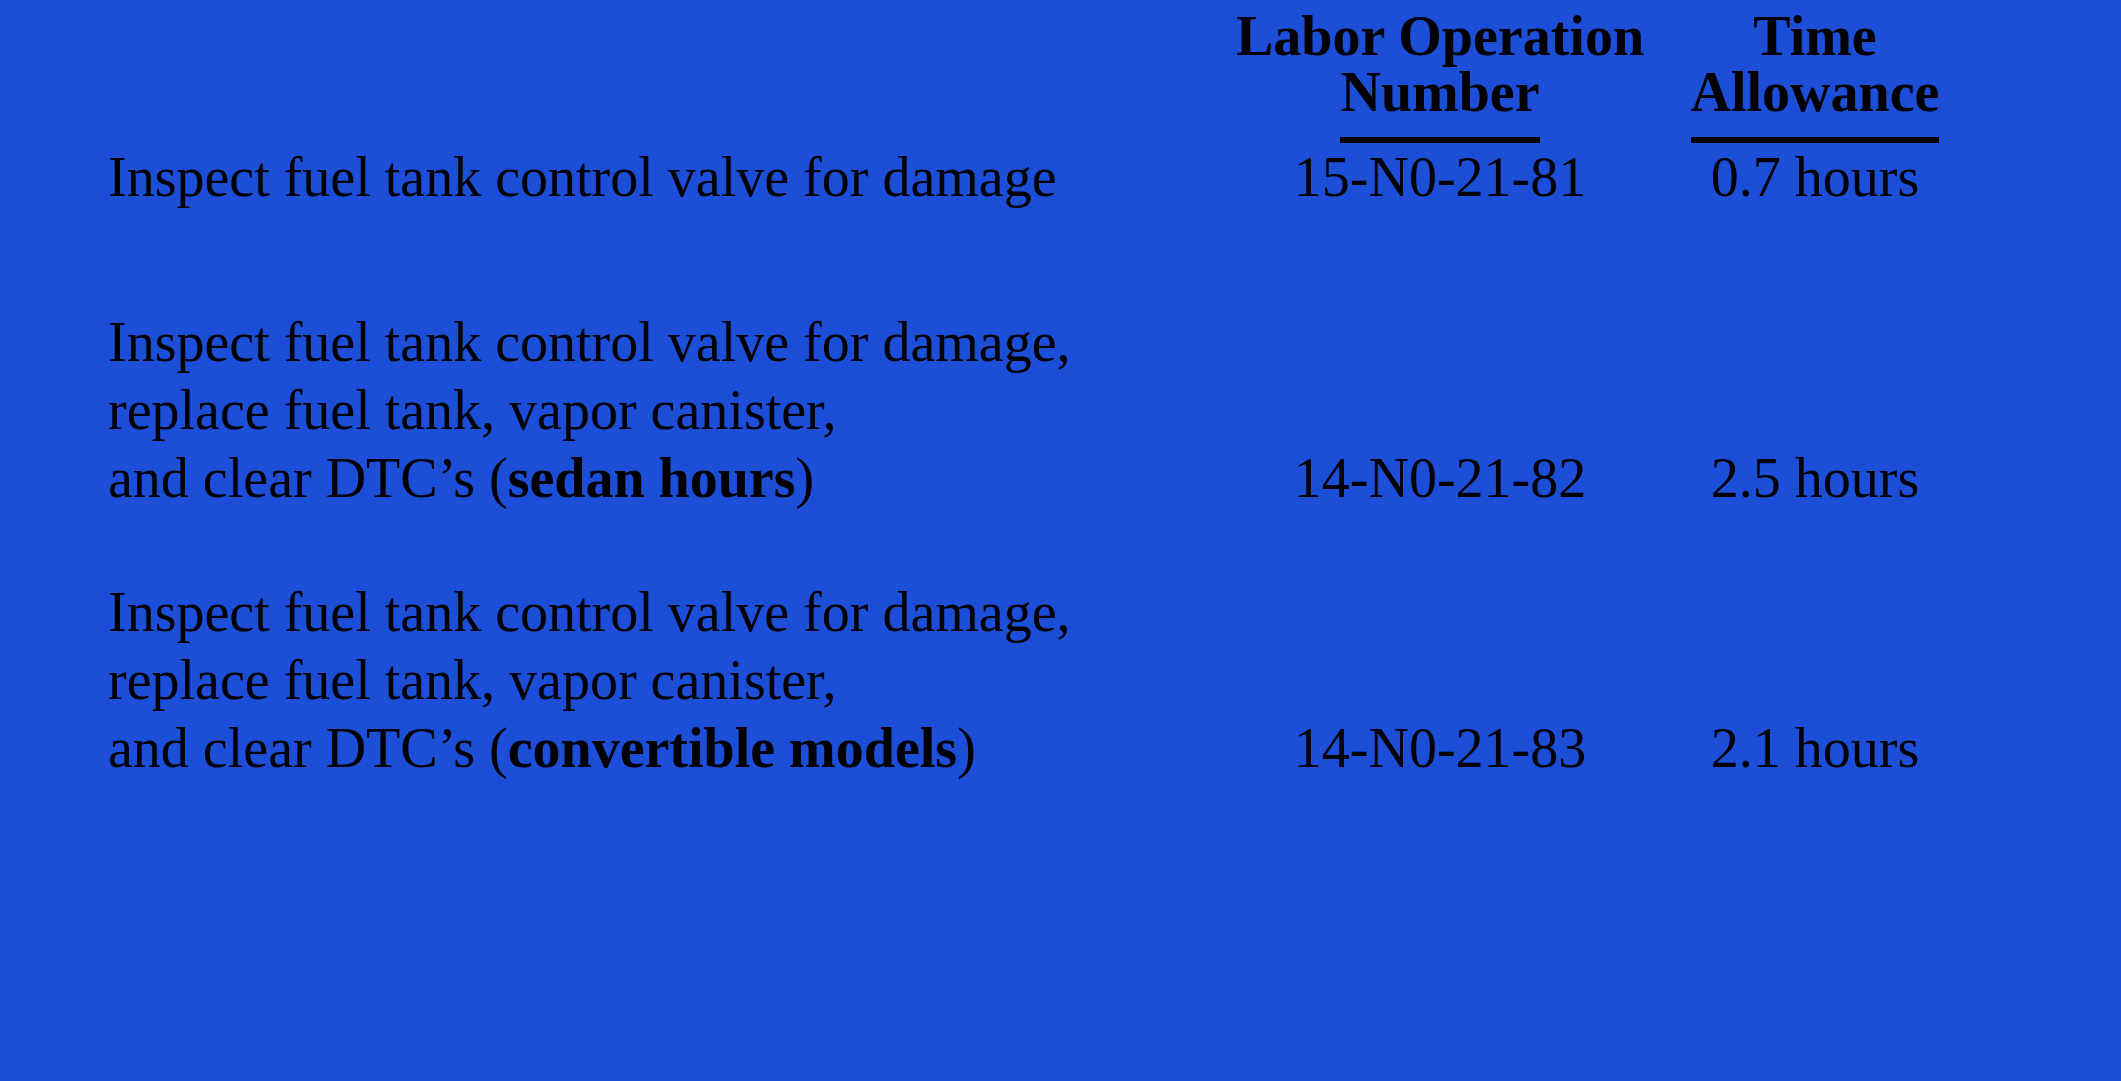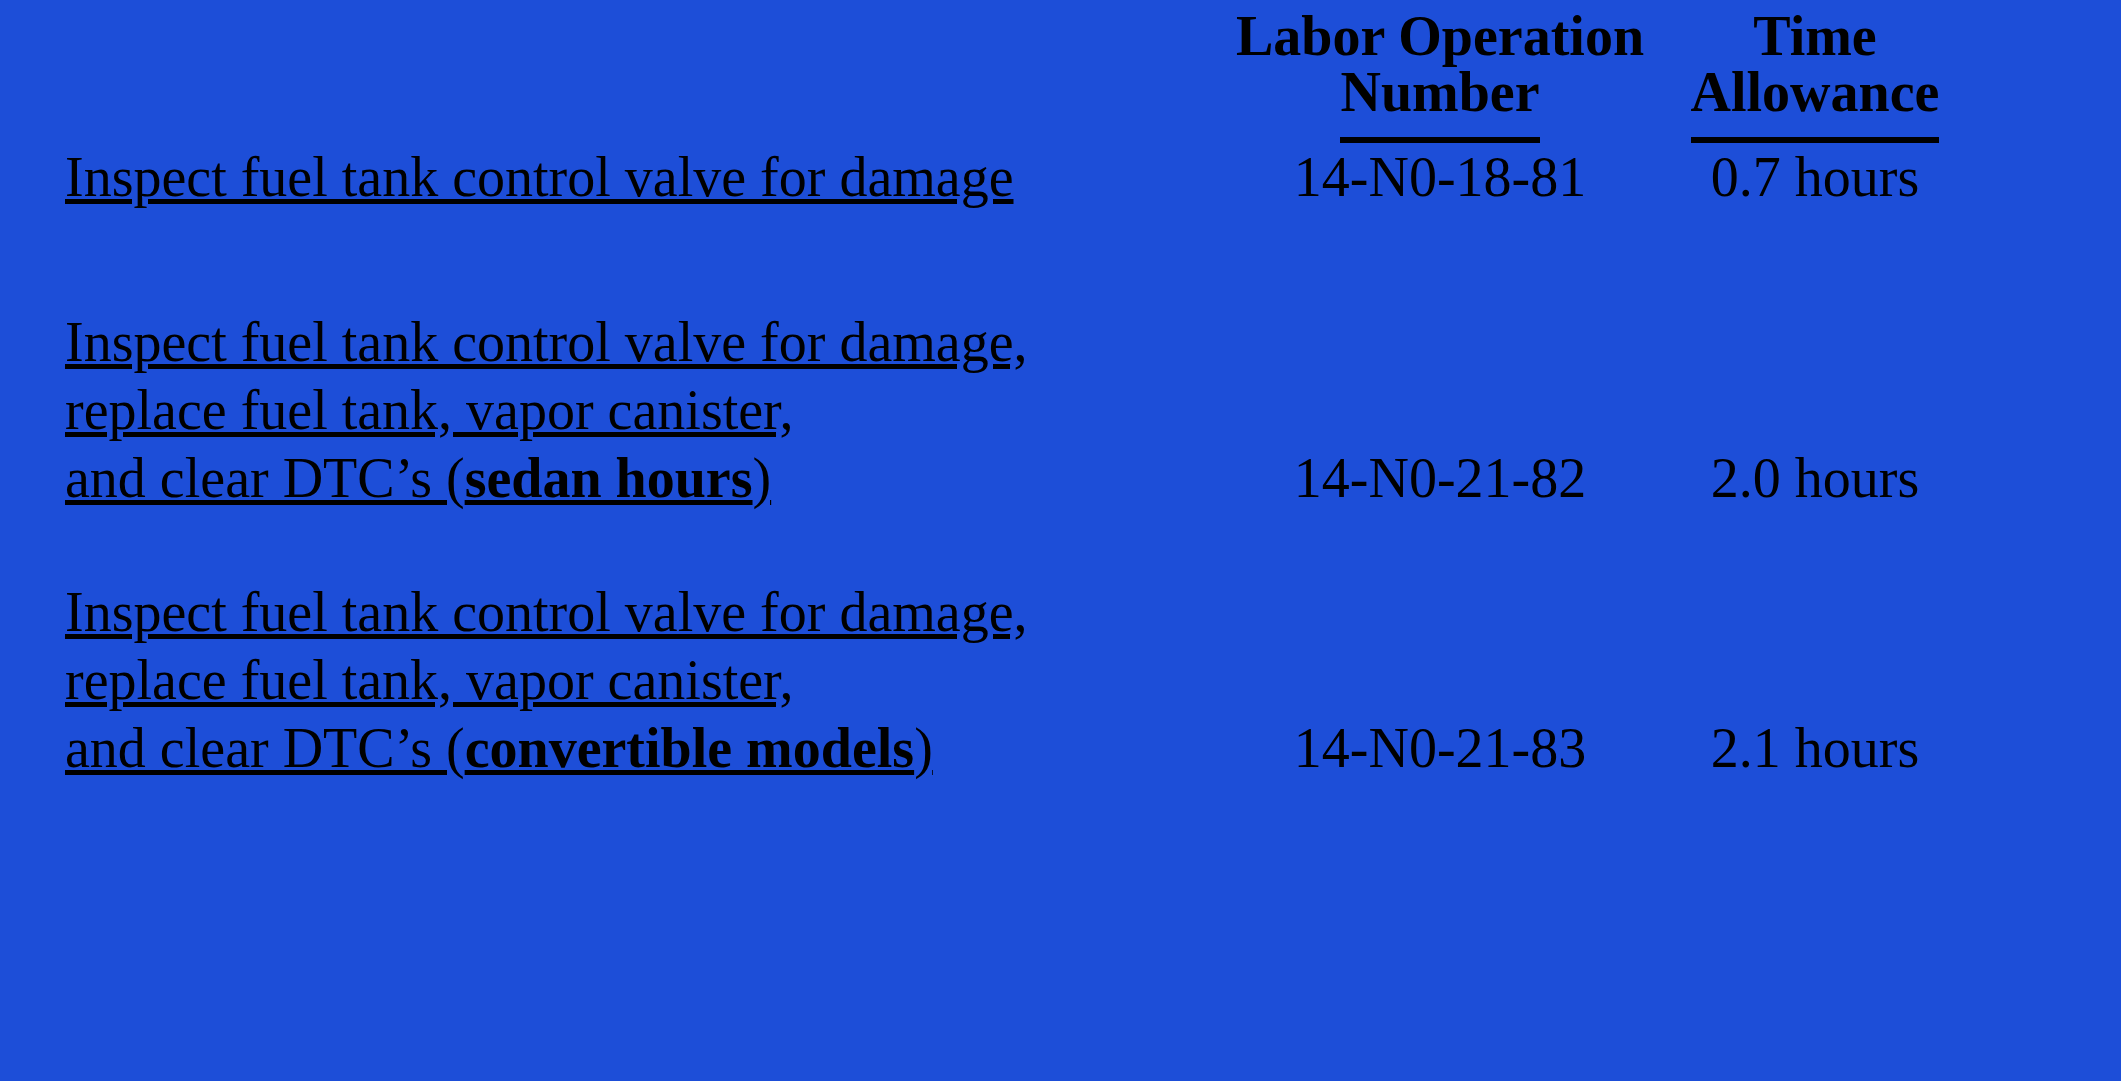--- a/index.html
+++ b/index.html
@@ -17,23 +17,22 @@
     font-size: 56px;
     line-height: 68px;
     overflow: hidden;
   }
   .grid {
     display: grid;
     grid-template-columns: 1215px 450px 300px;
     align-items: end;
   }
   .cell-desc {
-    padding-left: 65px;
+    padding-left: 108px;
     white-space: nowrap;
-    text-decoration: underline;
   }
   .cell-num, .cell-time {
     text-align: center;
     white-space: nowrap;
   }
   .table-header {
     padding-top: 8px;
     font-weight: bold;
     line-height: 56px;
     align-items: start;
@@ -73,32 +72,32 @@
     <div class="cell-time">
       <div class="hdr-line">Time</div>
       <div class="hdr-line"><span class="underlined">Allowance</span></div>
     </div>
   </div>
 
   <div class="grid row-1">
     <div class="cell-desc">
       <div>Inspect fuel tank control valve for damage</div>
     </div>
-    <div class="cell-num">14-N0-18-81</div>
+    <div class="cell-num">15-N0-21-81</div>
     <div class="cell-time">0.7 hours</div>
   </div>
 
   <div class="grid row-2">
     <div class="cell-desc">
       <div>Inspect fuel tank control valve for damage,</div>
       <div>replace fuel tank, vapor canister,</div>
       <div><span>and clear DTC’s (</span><span class="bold">sedan hours</span><span>)</span></div>
     </div>
     <div class="cell-num">14-N0-21-82</div>
-    <div class="cell-time">2.0 hours</div>
+    <div class="cell-time">2.5 hours</div>
   </div>
 
   <div class="grid row-3">
     <div class="cell-desc">
       <div>Inspect fuel tank control valve for damage,</div>
       <div>replace fuel tank, vapor canister,</div>
       <div><span>and clear DTC’s (</span><span class="bold">convertible models</span><span>)</span></div>
     </div>
     <div class="cell-num">14-N0-21-83</div>
     <div class="cell-time">2.1 hours</div>

